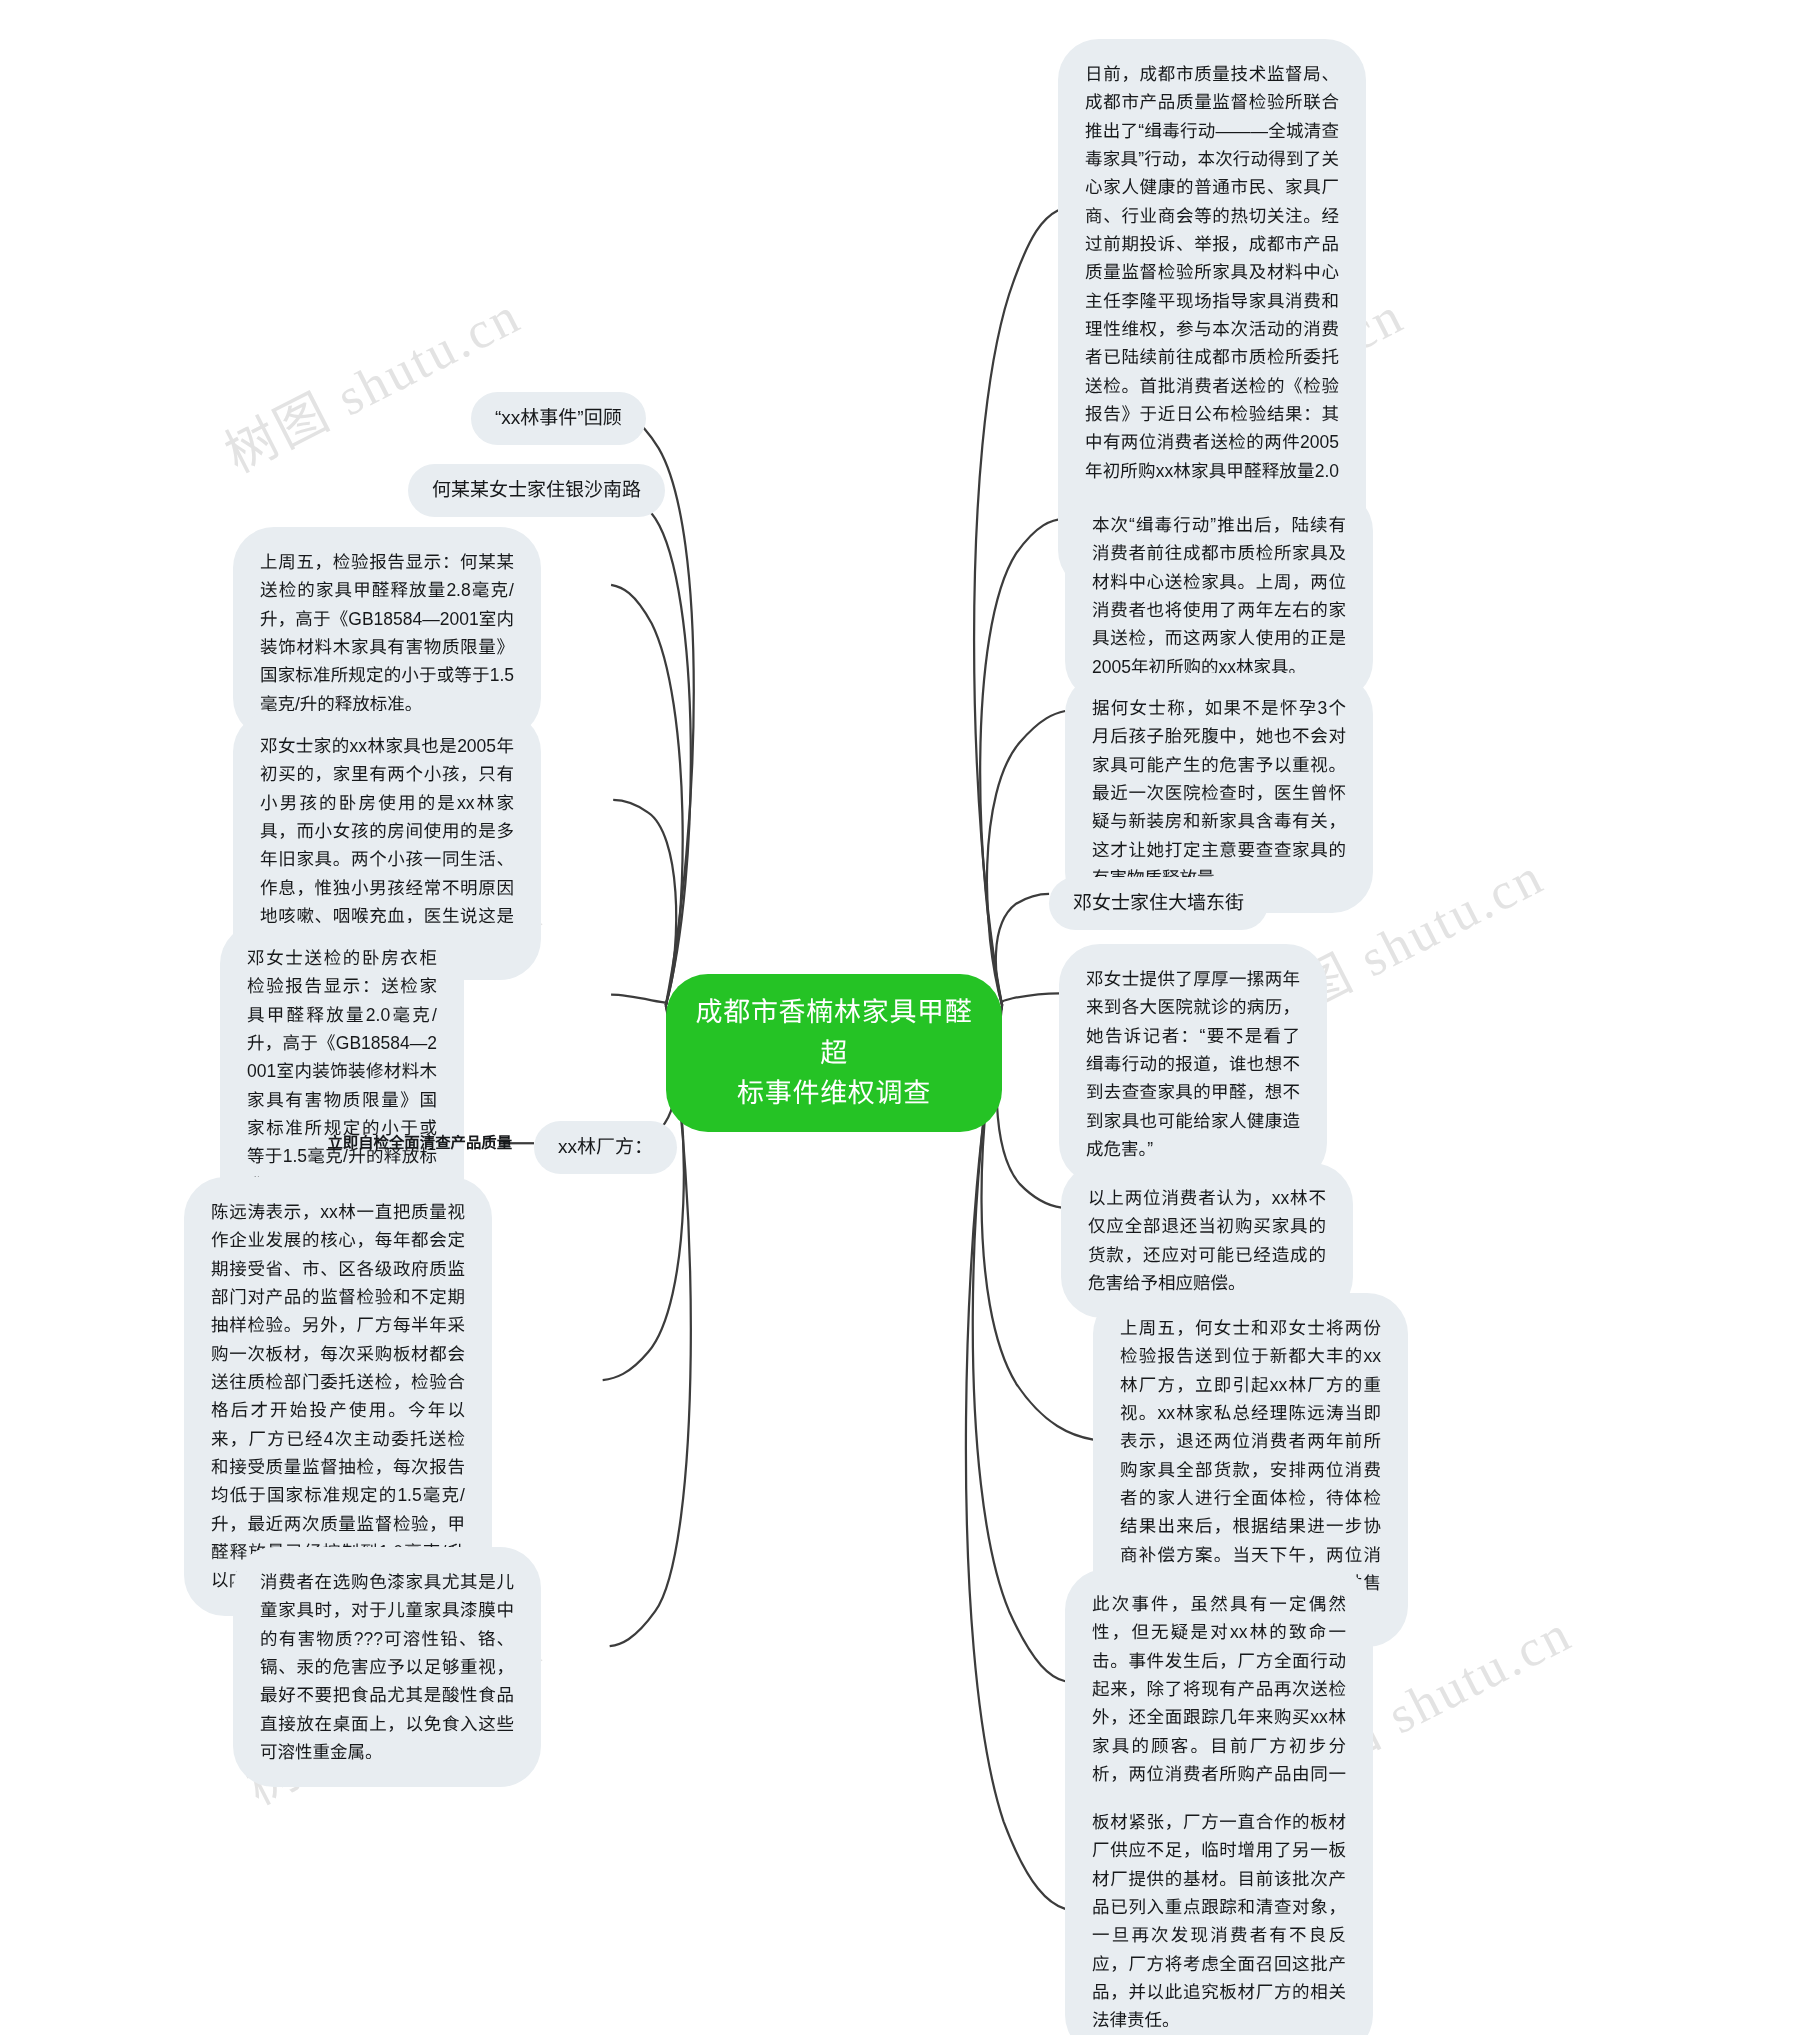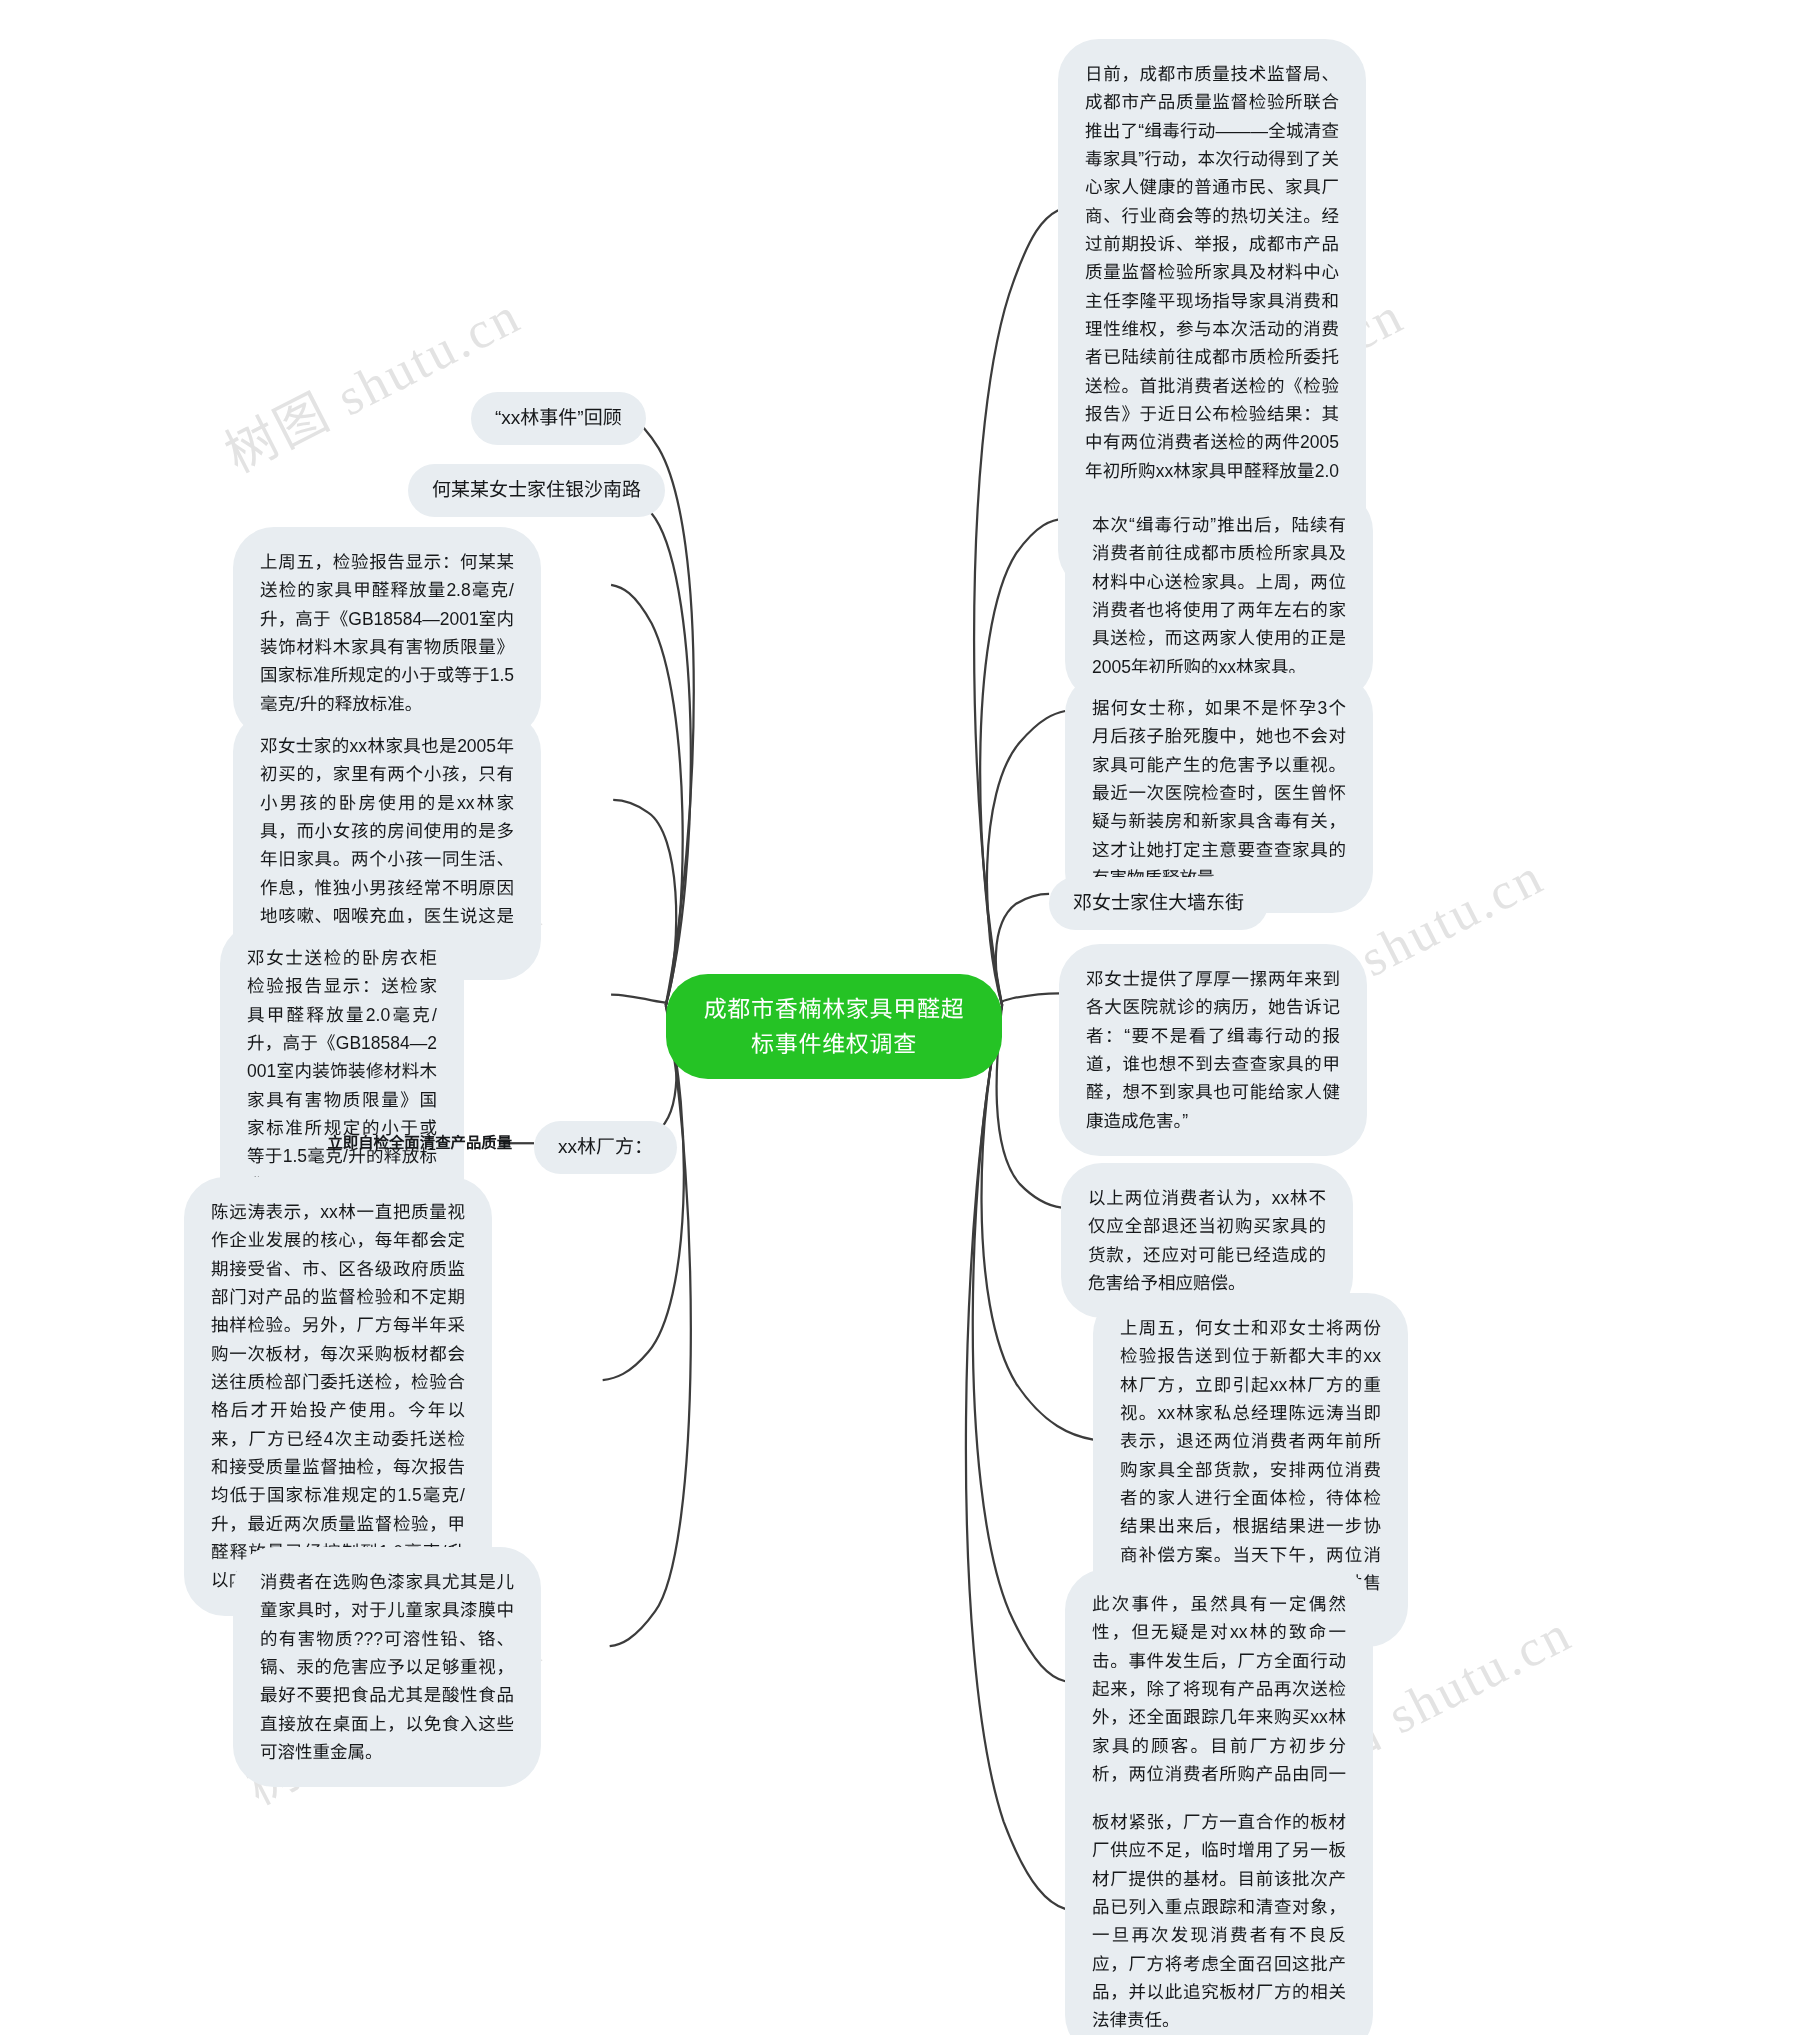--- a/index.html
+++ b/index.html
@@ -74,21 +74,21 @@
   .node.bare {
     background: transparent;
     font-size: 15.4px;
     padding: 4.2px 1.4px;
     white-space: nowrap;
     font-weight: bold;
   }
   .node.root {
     background: #25c325;
     color: #ffffff;
-    font-size: 23px;
+    font-size: 27px;
     line-height: 1.5;
     text-align: center;
     padding: 18px 24px;
     border-radius: 42px;
     letter-spacing: 0.7px;
   }
 </style>
 </head>
 <body>
 
@@ -128,21 +128,21 @@
 标事件维权调查</div>
 
   <div class="node para" style="left:1058px; top:39px; width:308px;">日前，成都市质量技术监督局、成都市产品质量监督检验所联合推出了“缉毒行动———全城清查毒家具”行动，本次行动得到了关心家人健康的普通市民、家具厂商、行业商会等的热切关注。经过前期投诉、举报，成都市产品质量监督检验所家具及材料中心主任李隆平现场指导家具消费和理性维权，参与本次活动的消费者已陆续前往成都市质检所委托送检。首批消费者送检的《检验报告》于近日公布检验结果：其中有两位消费者送检的两件2005年初所购xx林家具甲醛释放量2.0~2.8毫克/升，超过国家相关规定的1.5毫克/升标准，甲醛释放量超标。</div>
 
   <div class="node para" style="left:1065px; top:490px; width:308px;">本次“缉毒行动”推出后，陆续有消费者前往成都市质检所家具及材料中心送检家具。上周，两位消费者也将使用了两年左右的家具送检，而这两家人使用的正是2005年初所购的xx林家具。</div>
 
   <div class="node para" style="left:1065px; top:673px; width:308px;">据何女士称，如果不是怀孕3个月后孩子胎死腹中，她也不会对家具可能产生的危害予以重视。最近一次医院检查时，医生曾怀疑与新装房和新家具含毒有关，这才让她打定主意要查查家具的有害物质释放量。</div>
 
   <div class="node pill" style="left:1049px; top:877px;">邓女士家住大墙东街</div>
 
-  <div class="node para" style="left:1059px; top:944px; width:308px;">邓女士提供了厚厚一摞两年来到各大医院就诊的病历，她告诉记者：“要不是看了缉毒行动的报道，谁也想不到去查查家具的甲醛，想不到家具也可能给家人健康造成危害。”</div>
+  <div class="node para" style="left:1059px; top:944px; width:268px;">邓女士提供了厚厚一摞两年来到各大医院就诊的病历，她告诉记者：“要不是看了缉毒行动的报道，谁也想不到去查查家具的甲醛，想不到家具也可能给家人健康造成危害。”</div>
 
   <div class="node para" style="left:1061px; top:1163px; width:292px;">以上两位消费者认为，xx林不仅应全部退还当初购买家具的货款，还应对可能已经造成的危害给予相应赔偿。</div>
 
   <div class="node para" style="left:1093px; top:1293px; width:315px;">上周五，何女士和邓女士将两份检验报告送到位于新都大丰的xx林厂方，立即引起xx林厂方的重视。xx林家私总经理陈远涛当即表示，退还两位消费者两年前所购家具全部货款，安排两位消费者的家人进行全面体检，待体检结果出来后，根据结果进一步协商补偿方案。当天下午，两位消费者家的所有家具已经由xx林售后人员全部运回工厂。</div>
 
   <div class="node para" style="left:1065px; top:1569px; width:308px;">此次事件，虽然具有一定偶然性，但无疑是对xx林的致命一击。事件发生后，厂方全面行动起来，除了将现有产品再次送检外，还全面跟踪几年来购买xx林家具的顾客。目前厂方初步分析，两位消费者所购产品由同一批次的基材生产，而2005年初由于</div>
 
   <div class="node para" style="left:1065px; top:1787px; width:308px;">板材紧张，厂方一直合作的板材厂供应不足，临时增用了另一板材厂提供的基材。目前该批次产品已列入重点跟踪和清查对象，一旦再次发现消费者有不良反应，厂方将考虑全面召回这批产品，并以此追究板材厂方的相关法律责任。</div>
 
   <div class="node pill" style="left:471px; top:392px;">“xx林事件”回顾</div>

